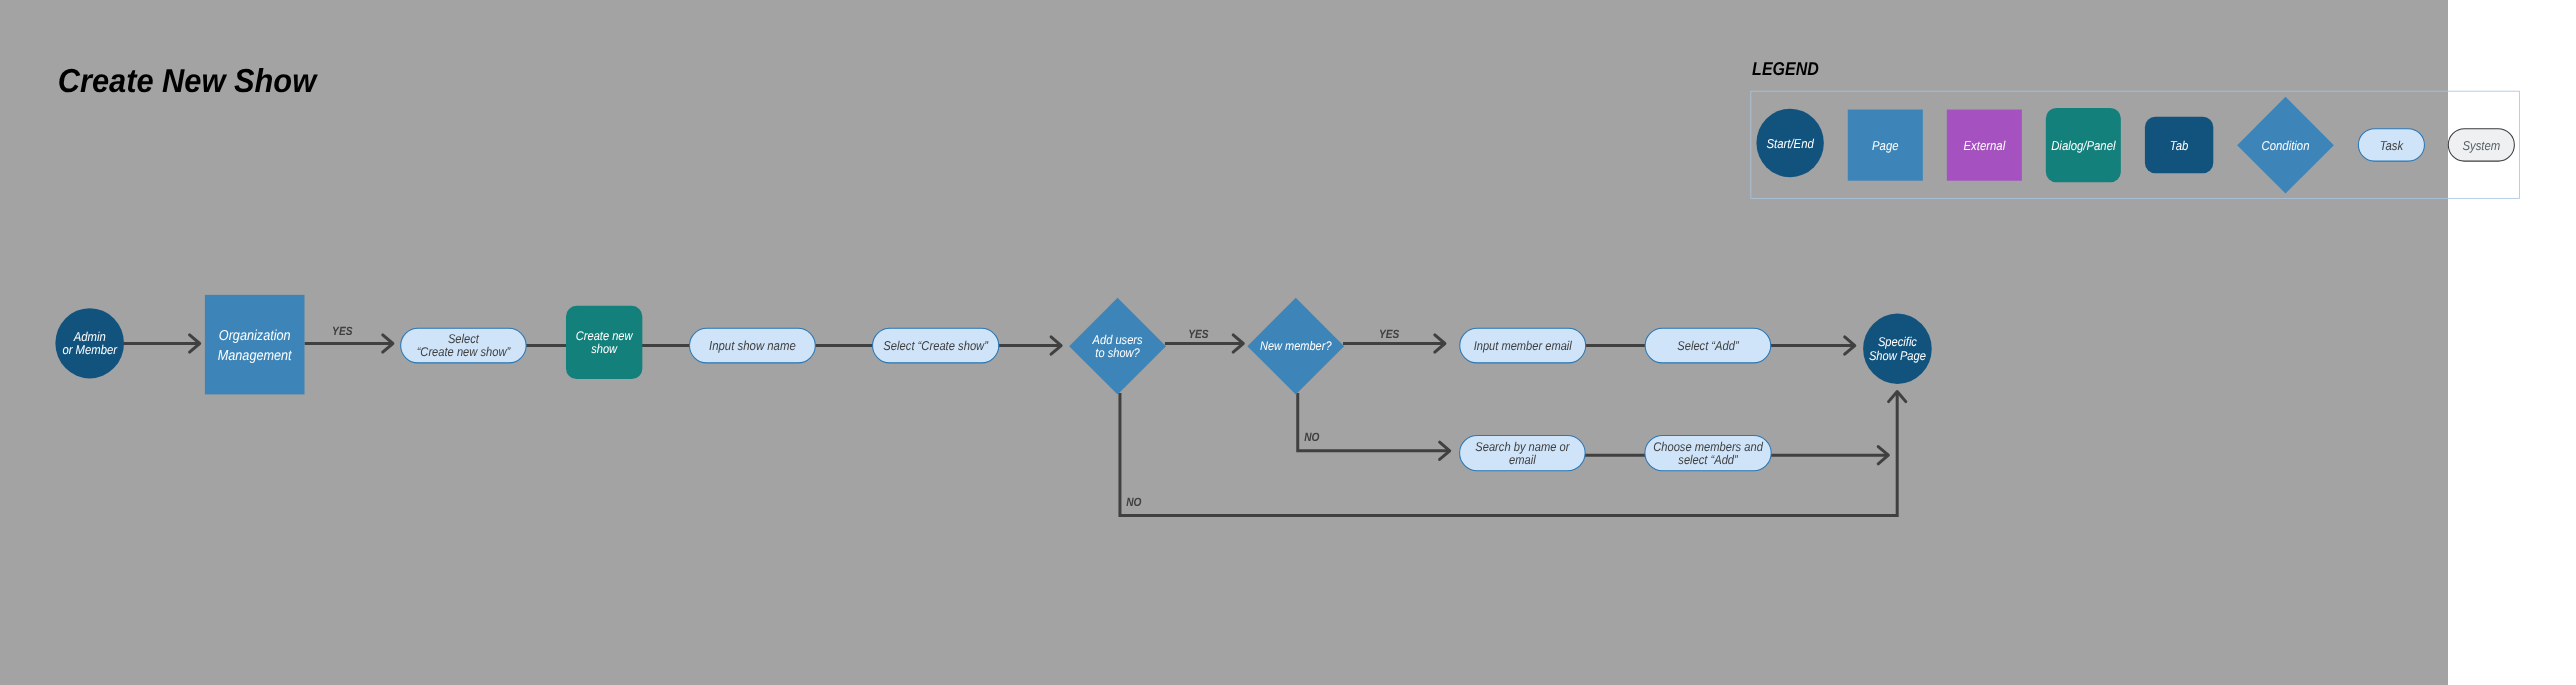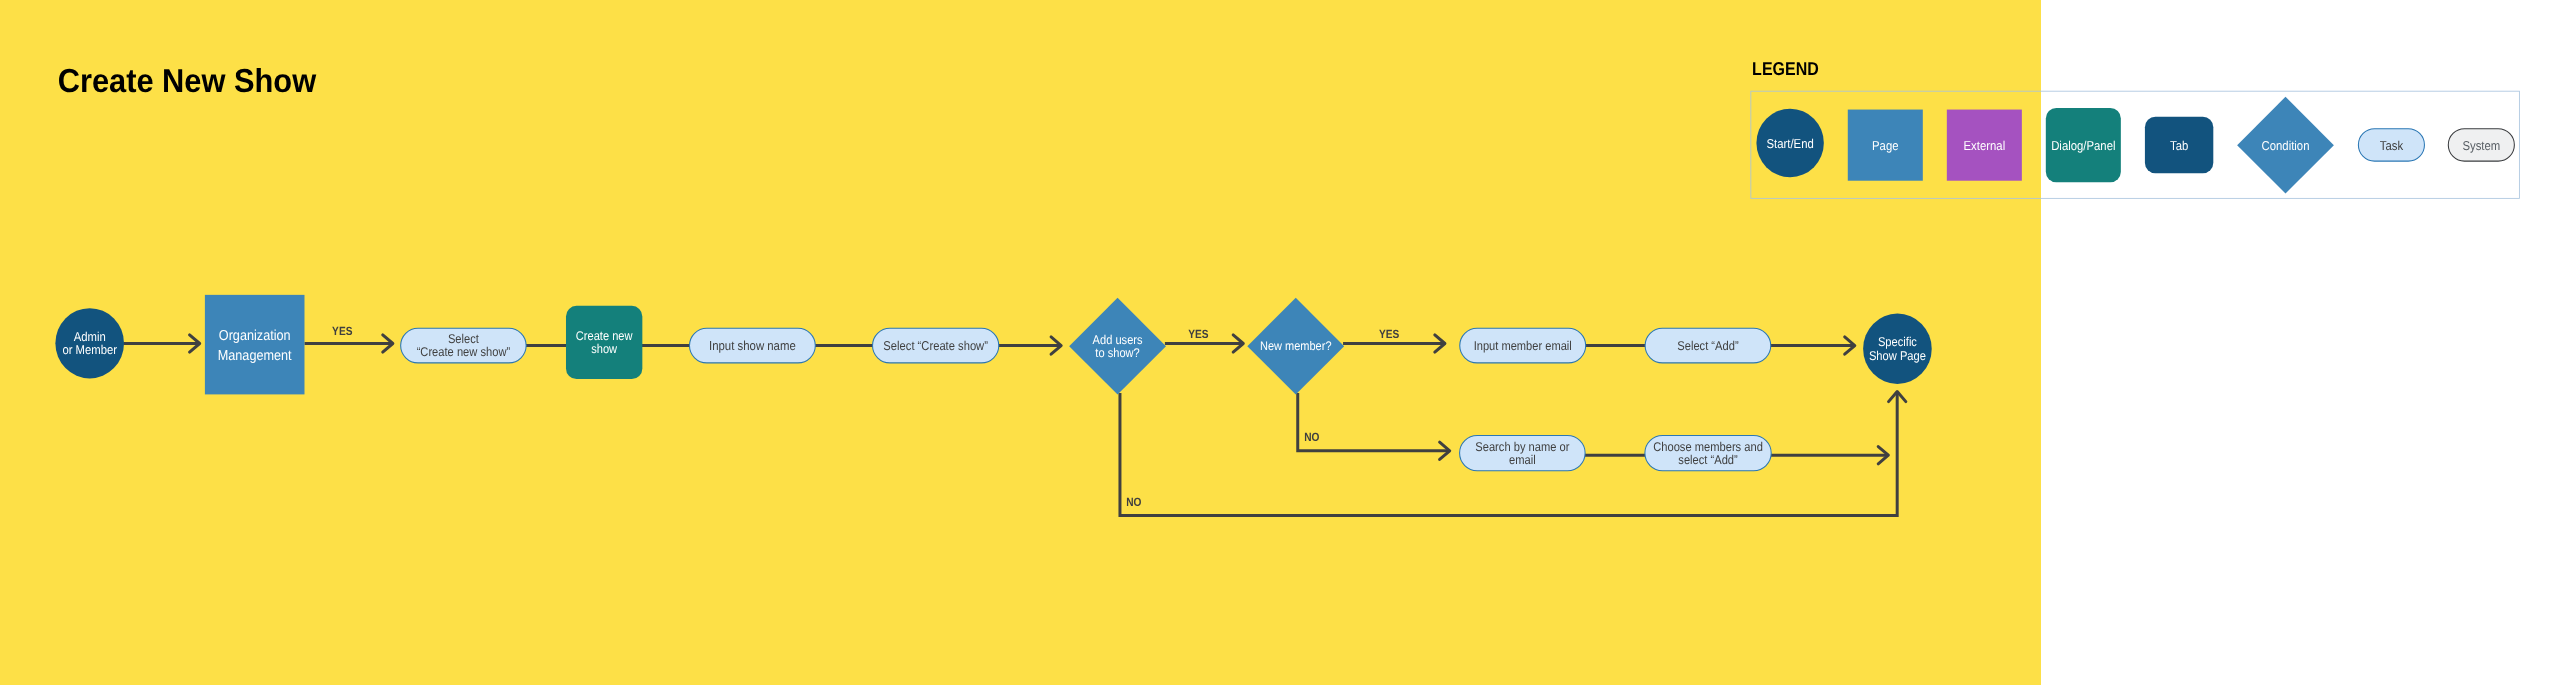--- a/index.html
+++ b/index.html
@@ -1,19 +1,19 @@
 <!DOCTYPE html>
 <html lang="en" style="font-size:8.9px"><head>
 <meta charset="utf-8">
 <title>Create New Show</title>
 <style>
   html,body{margin:0;padding:0;background:#ffffff;}
   body{width:2576px;height:685px;overflow:hidden;
        font-family:"Liberation Sans", sans-serif;}
-  #page{position:relative;width:2041px;height:685px;background:#fde047;}
+  #page{position:relative;width:2448px;height:685px;background:#a3a3a3;font-style:italic;}
   svg#board{position:absolute;left:0;top:0;width:2576px;height:685px;display:block;
             shape-rendering:geometricPrecision;}
   .ln{fill:none;stroke:#404040;stroke-width:5.4;stroke-linecap:butt;stroke-linejoin:miter;}
   .ah{fill:none;stroke:#404040;stroke-width:5.4;stroke-linecap:round;stroke-linejoin:round;}
   .s-dark{fill:#12537E;}
   .s-page{fill:#3D85B8;}
   .s-ext{fill:#A552C0;}
   .s-teal{fill:#14807B;}
   .s-task{fill:#CFE4F9;stroke:#2B77B4;stroke-width:1.9;}
   .s-sys{fill:#EFF0F1;stroke:#3A3C3F;stroke-width:1.9;}

